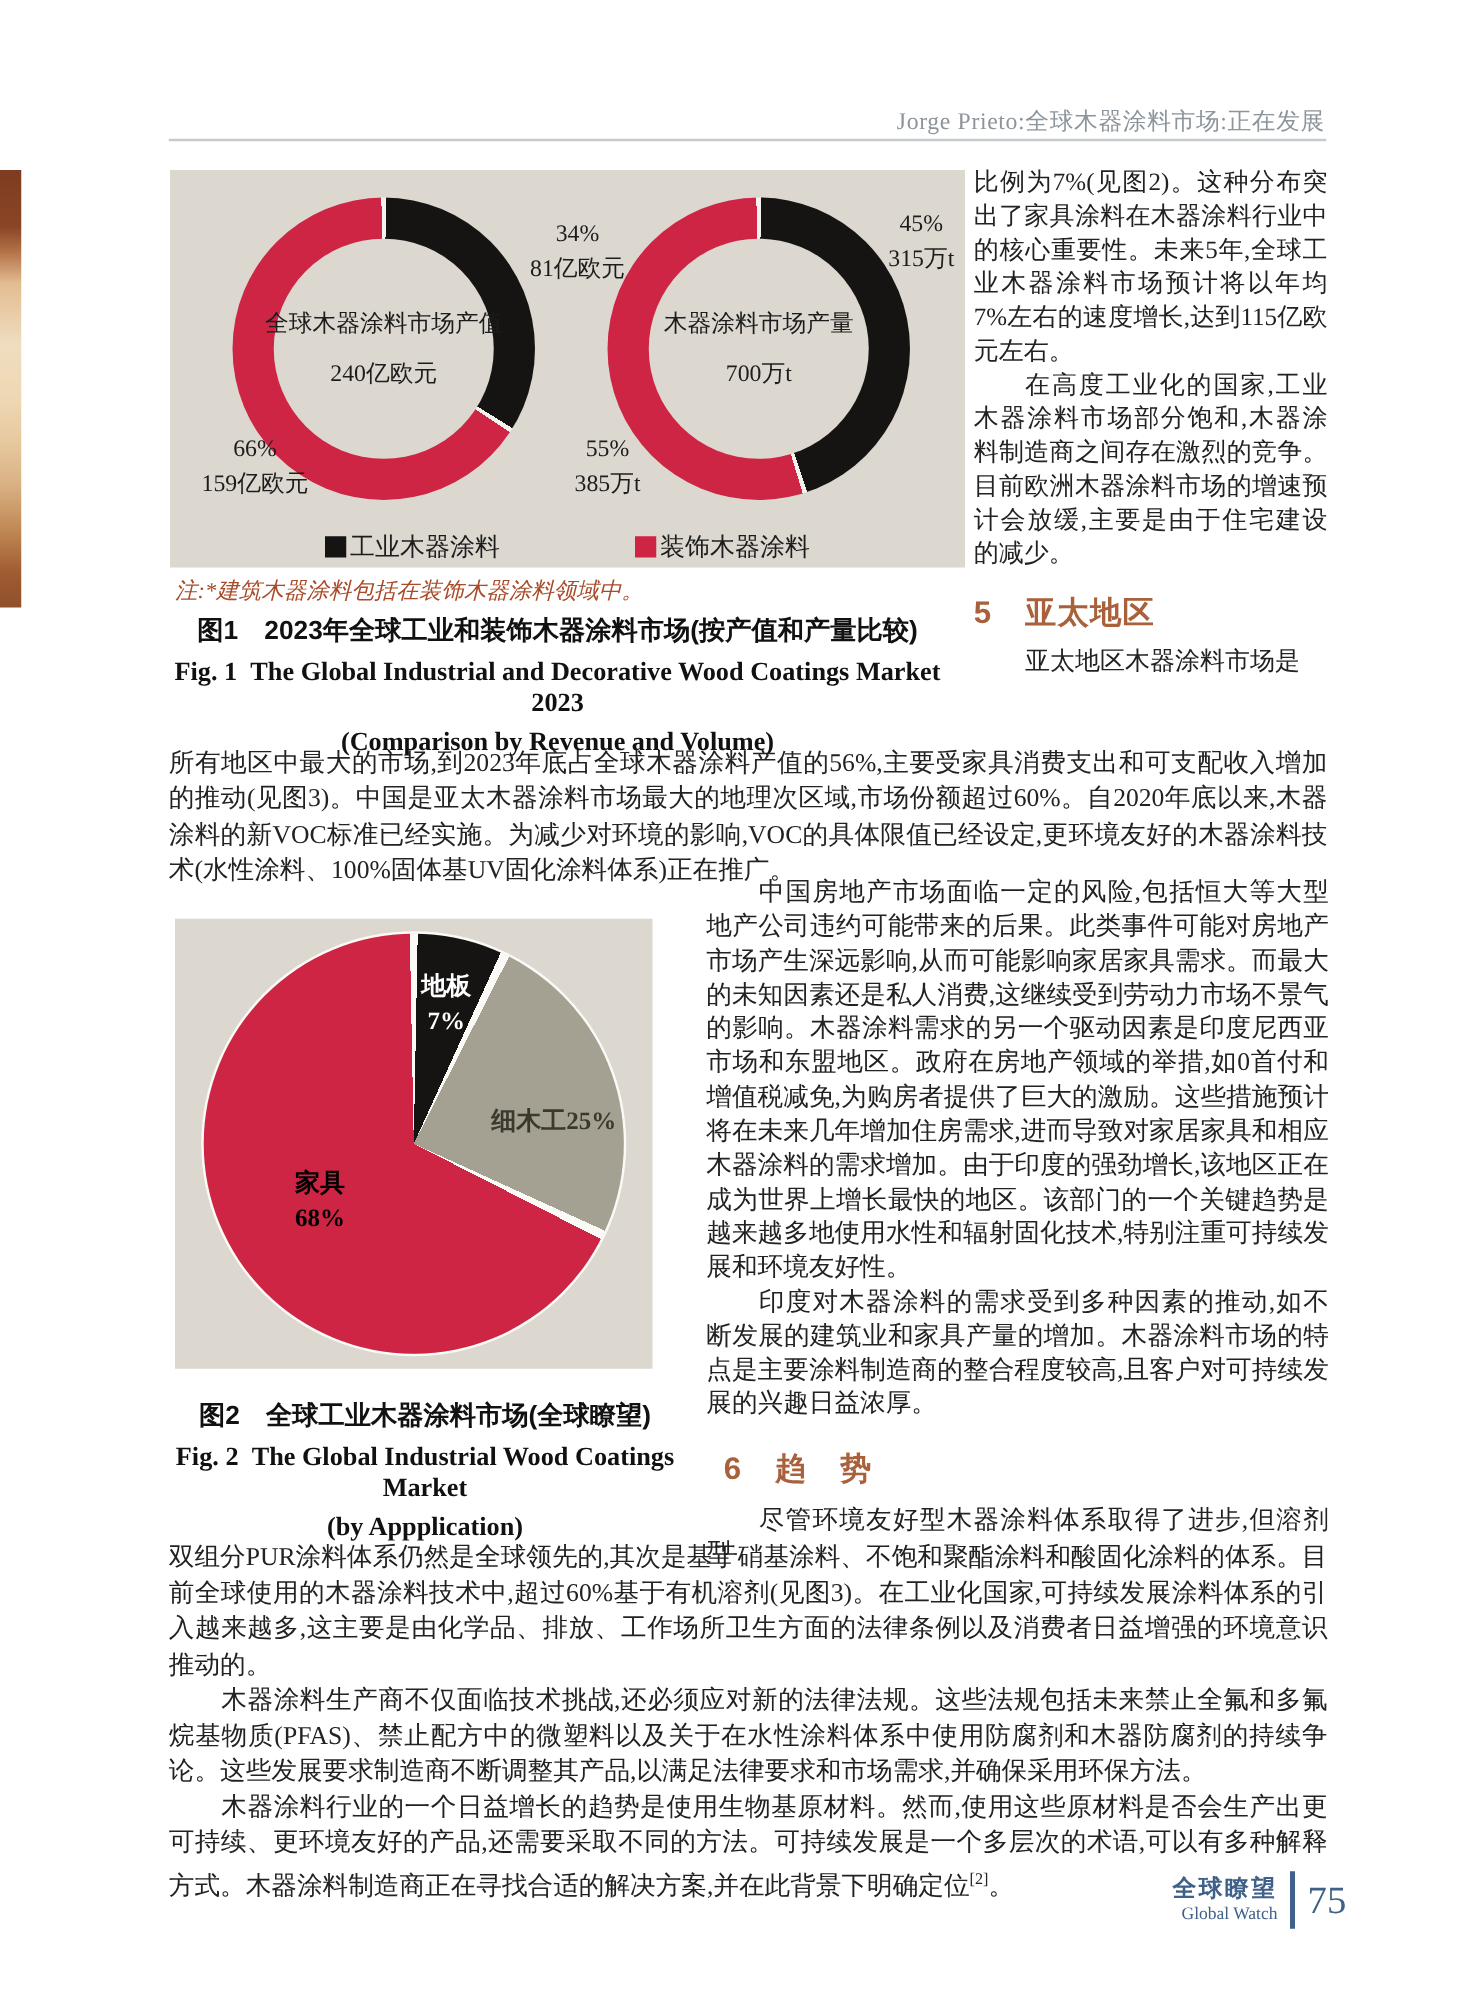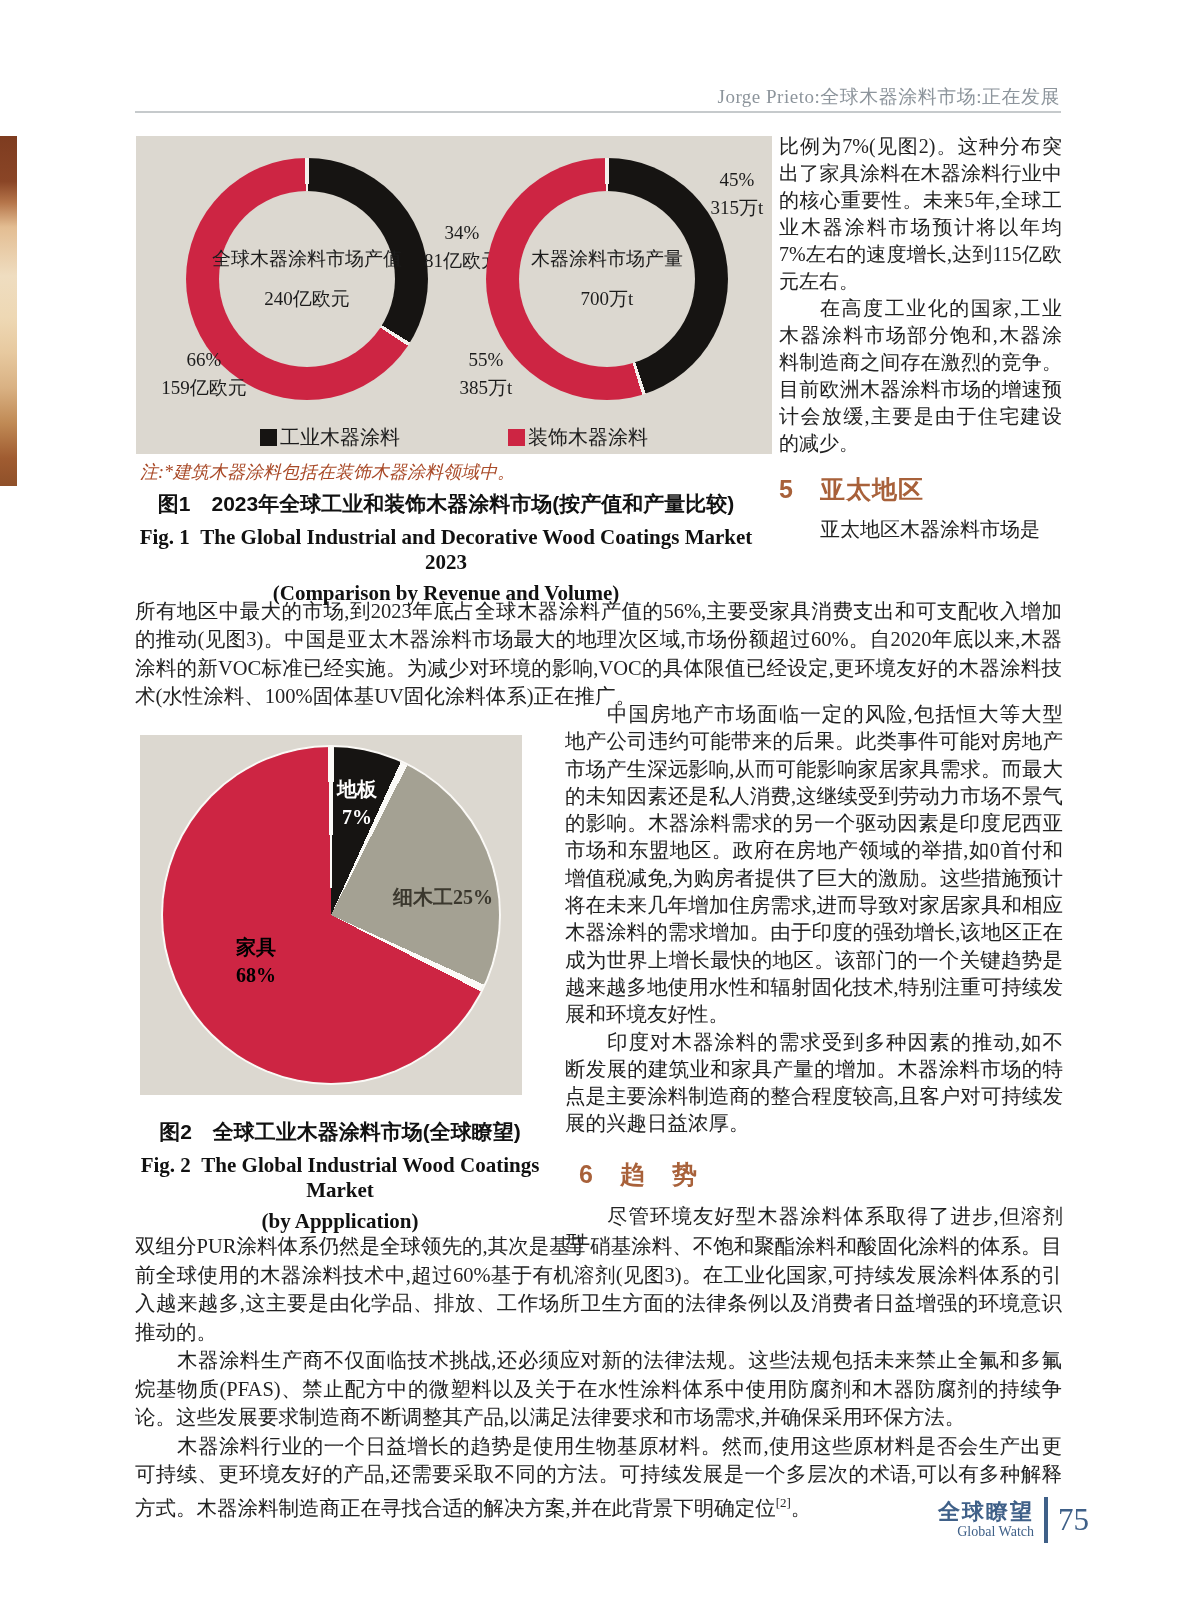--- a/index.html
+++ b/index.html
@@ -23,21 +23,21 @@
     background:conic-gradient(#f4f2ee 0 .25%,#161412 .25% 33.8%,#f4f2ee 33.8% 34.3%,#cd2543 34.3% 99.75%,#f4f2ee 99.75% 100%);}
   .ring2{left:350px;top:22px;
     background:conic-gradient(#f4f2ee 0 .25%,#161412 .25% 44.8%,#f4f2ee 44.8% 45.3%,#cd2543 45.3% 99.75%,#f4f2ee 99.75% 100%);}
   .hole{position:absolute;width:176px;height:176px;border-radius:50%;background:#dcd8d0;
         display:flex;flex-direction:column;align-items:center;justify-content:center;gap:14px;}
   .hole1{left:83px;top:55px;}
   .hole2{left:383px;top:55px;}
   .hole .l1{font-size:19px;white-space:nowrap;color:#1c1c1c;}
   .hole .l2{font-size:19px;color:#1c1c1c;}
   .dlabel{position:absolute;text-align:center;font-size:19px;line-height:28px;color:#1c1c1c;}
-  .dlabel.d1a{left:268px;top:38px;width:116px;margin-top:45px;}
+  .dlabel.d1a{left:268px;top:38px;width:116px;}
   .dlabel.d1b{left:8px;top:210px;width:120px;}
   .dlabel.d2a{left:556px;top:30px;width:90px;}
   .dlabel.d2b{left:298px;top:210px;width:104px;}
   .legend{position:absolute;left:0;right:0;top:288px;display:flex;justify-content:center;gap:108px;}
   .legend-item{display:flex;align-items:center;font-size:20px;color:#1c1c1c;}
   .swatch{width:17px;height:17px;margin-right:3px;flex:none;}
   .swatch.black{background:#161412;}
   .swatch.red{background:#cd2543;}
 
   .fig-note{position:absolute;left:140px;top:460px;font-size:18px;font-style:italic;color:#a94a28;}
@@ -69,21 +69,21 @@
 
   .p-apac{position:absolute;left:135px;top:597px;width:927px;font-size:20.5px;line-height:28.4px;
           text-align:justify;color:#222;margin:0;}
   .bottom-block{position:absolute;left:135px;top:1232px;width:927px;}
   .bottom-block .body-p{font-size:20.5px;line-height:28.5px;}
   sup{font-size:13px;}
 
   
   .footer{position:absolute;left:938px;top:1497px;display:flex;align-items:center;}
   .brand{text-align:right;margin-right:6px;}
-  .brand-zh{font-family:"Liberation Sans","DejaVu Sans",sans-serif;font-size:22px;font-weight:700;
+  .brand-zh{font-family:"Liberation Sans","DejaVu Sans",sans-serif;font-size:19px;font-weight:700;
             color:#3f6088;letter-spacing:2px;line-height:24px;}
   .brand-en{font-size:14px;color:#3f6088;line-height:16px;}
   .fbar{width:4px;height:46px;background:#3f6088;margin:0 10px 0 4px;}
   .pageno{font-size:31px;color:#3f6088;}
 </style>
 </head>
 <body>
 
 <div class="page">
 

